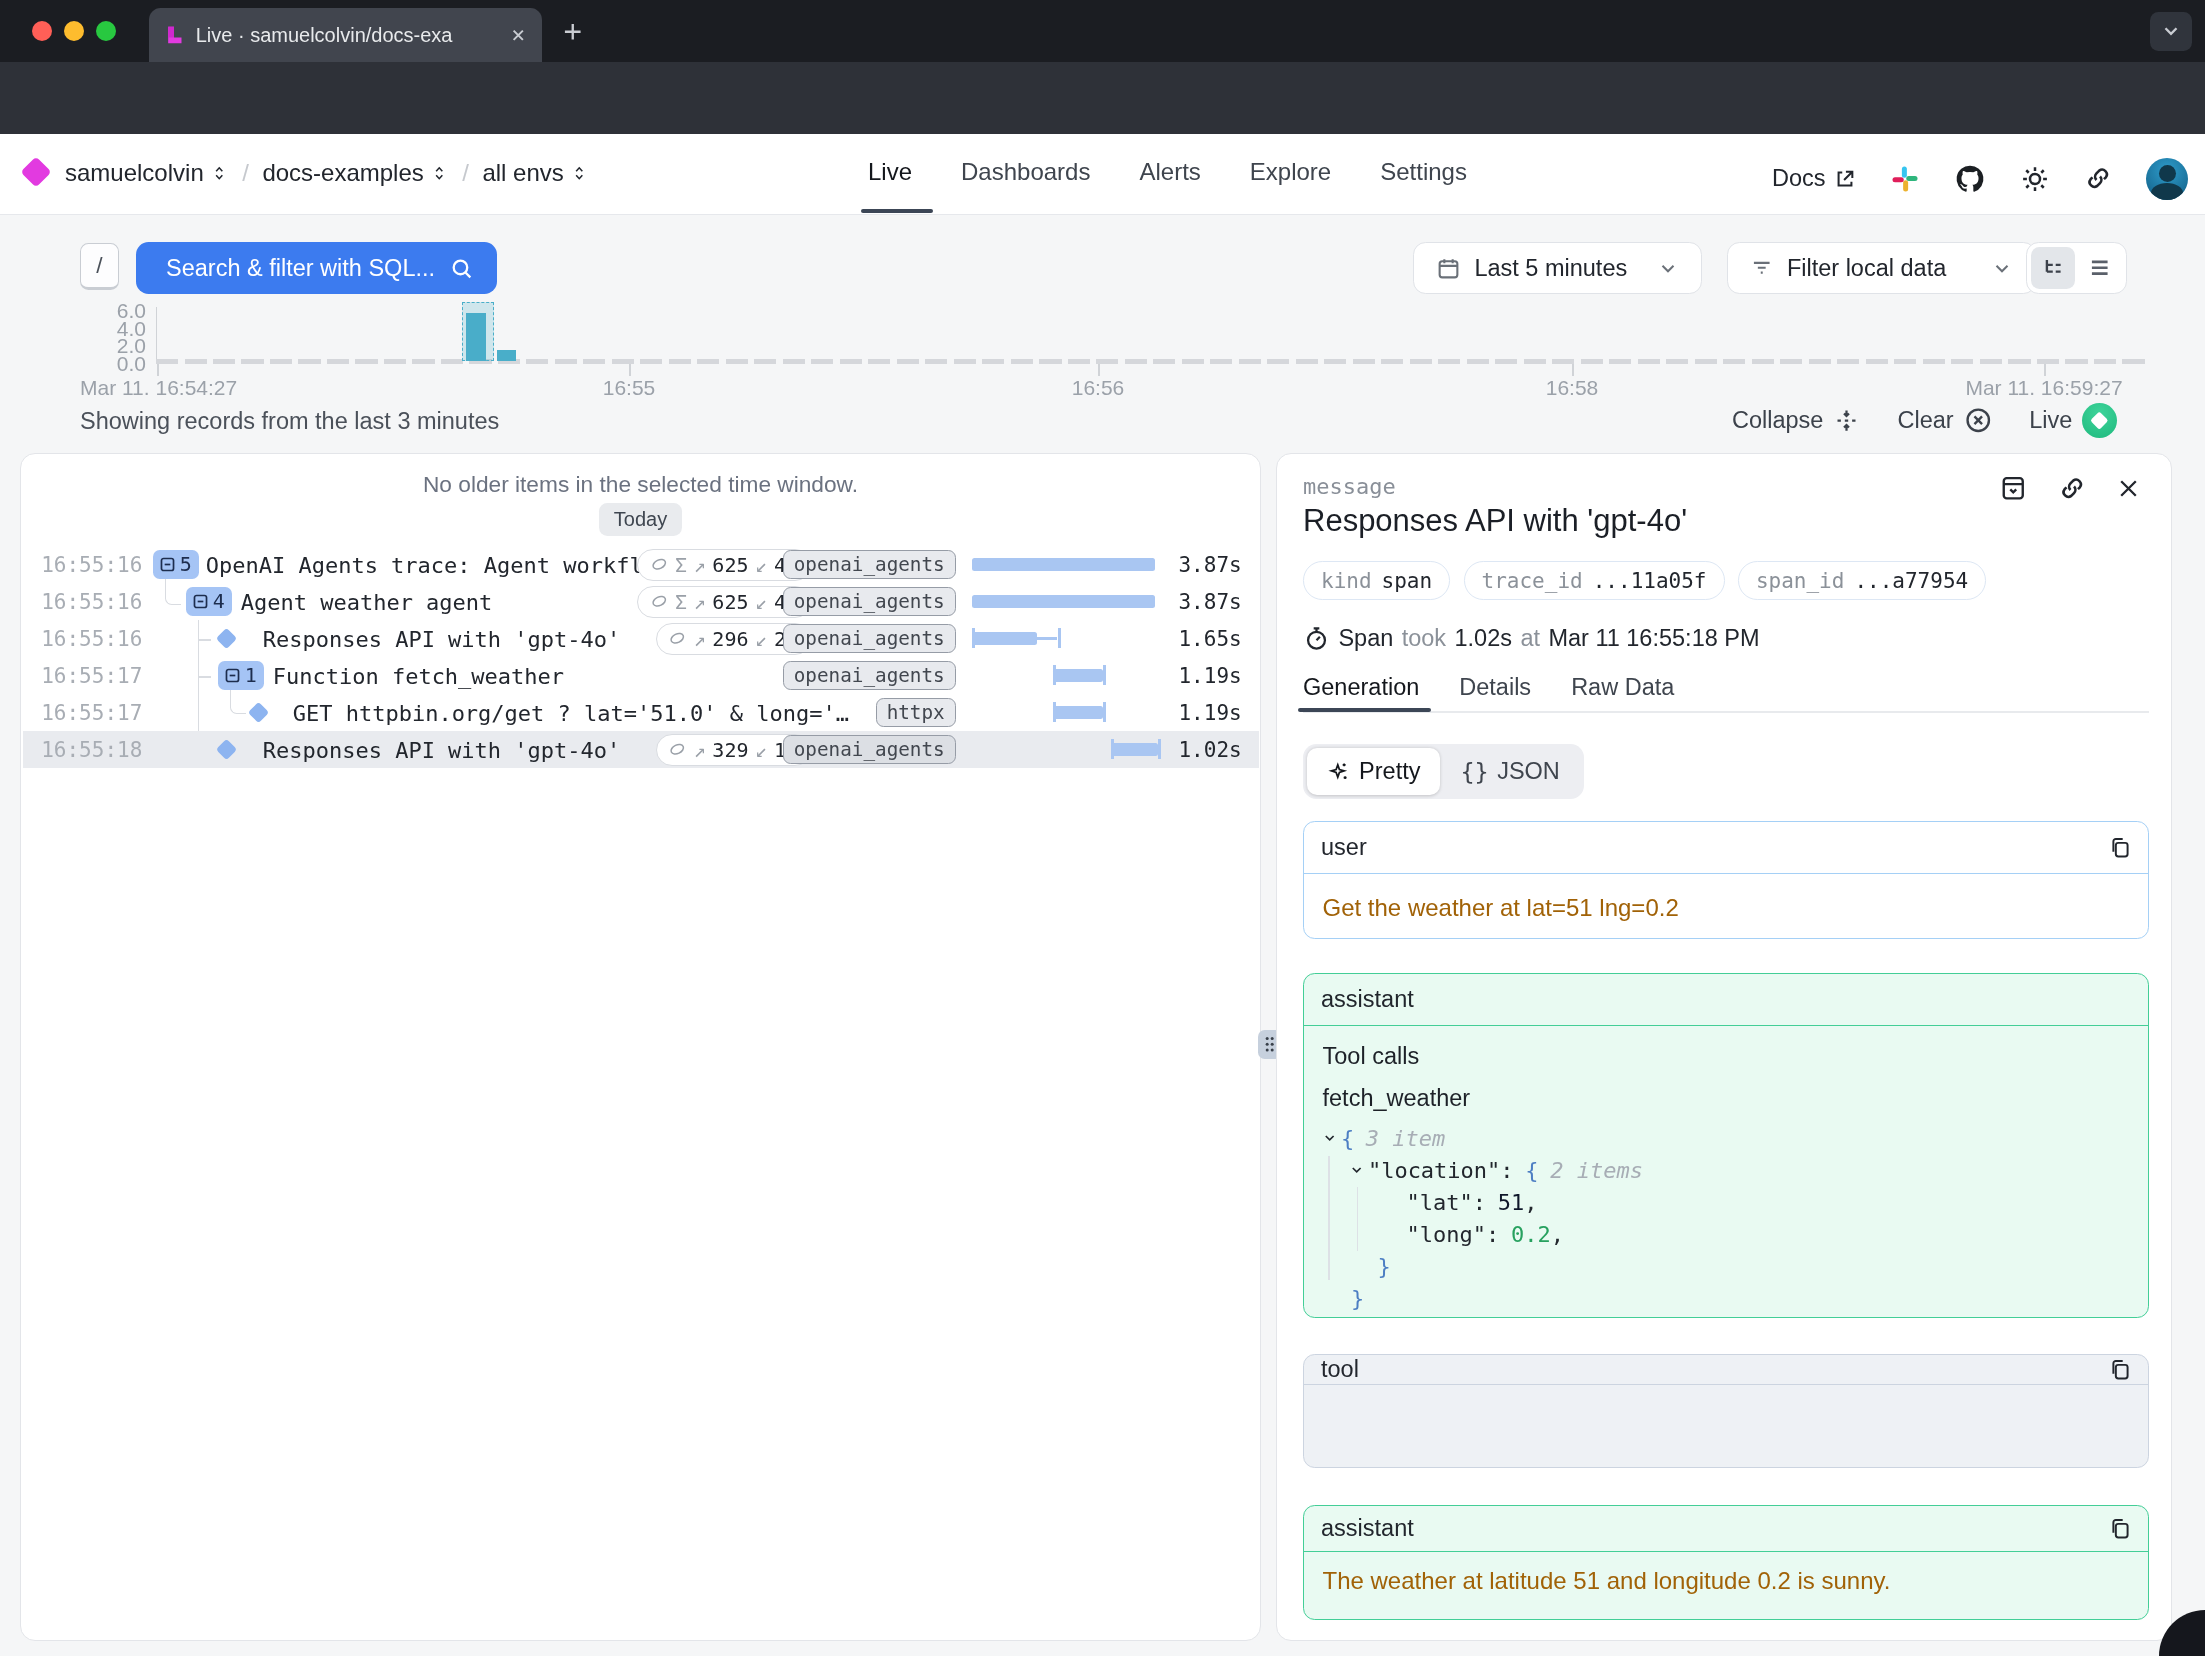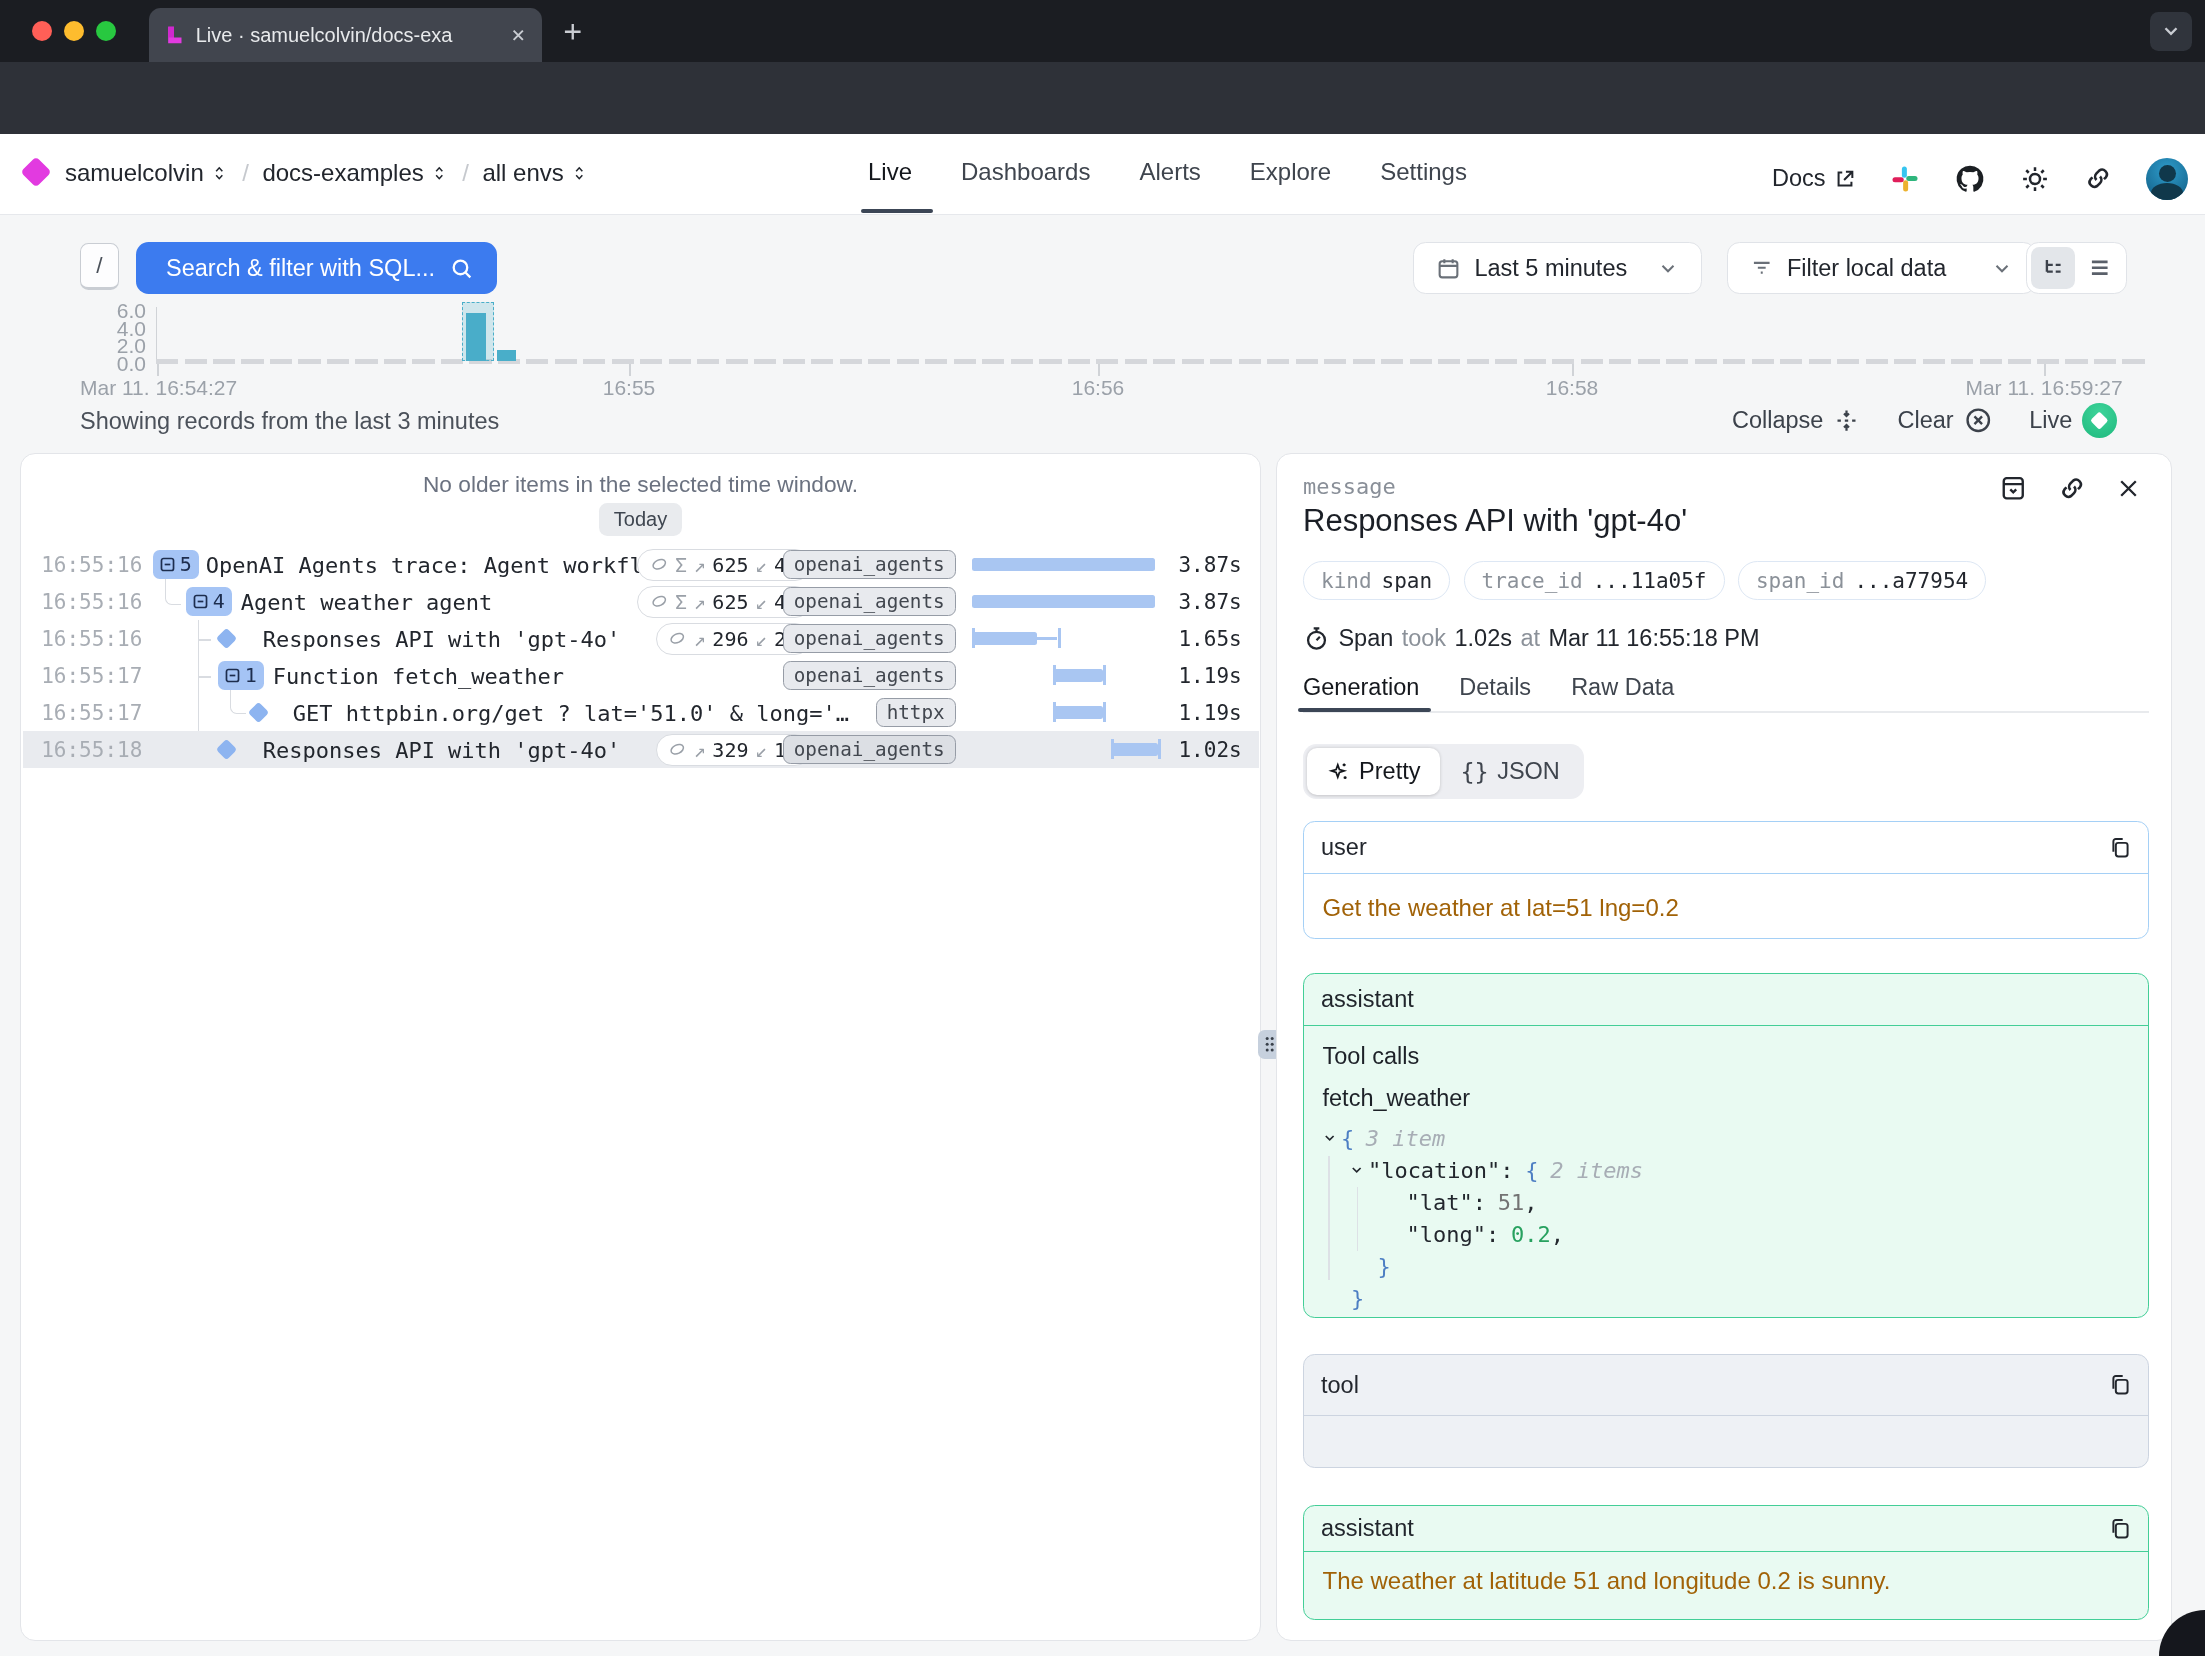--- a/index.html
+++ b/index.html
@@ -87,21 +87,21 @@
   .card-bd{padding:20px 18.5px;font-size:24px;color:#a16207;}
   .card.user{border:1.7px solid #a5d0f6;background:#fff;}
   .card.user .card-hd{border-bottom:1.7px solid #a5d0f6;}
   .card.asst{border:1.7px solid #43ce97;background:#e9faf2;}
   .card.asst .card-hd{border-bottom:1.7px solid #43ce97;}
   .card.tool{border:1.7px solid #ccd4e0;background:#eef1f5;}
   .card.tool .card-hd{border-bottom:1.7px solid #ccd4e0;}
   .jsonline{position:relative;display:flex;align-items:center;height:32px;font-family:"DejaVu Sans Mono",monospace;font-size:22px;color:#22262d;}
   .jbrace{color:#4d7ec3;}
   .jitems{color:#a7adb5;font-style:italic;margin-left:11.7px;}
-  .jint{color:#737373;}
+  .jint{color:#0f172a;}
   .jfloat{color:#27a15f;}
   .jguide{position:absolute;width:1.7px;background:#dde1e6;}
   .chev{color:#22262d;margin-right:5px;display:flex;}
 
   .grip{left:1258px;top:1030px;width:23.5px;height:28.5px;background:#c6d0dd;border-radius:6.7px;display:flex;align-items:center;justify-content:center;}
   .corner{right:-46px;bottom:-46px;width:92px;height:92px;border-radius:50%;background:#15171d;position:absolute;}
 </style>
 </head>
 <body>
 
@@ -642,21 +642,21 @@
             <span class="jbrace">}</span>
           </div>
           <div class="jsonline" style="padding-left:28.5px;">
             <span class="jbrace">}</span>
           </div>
         </div>
       </div>
     </div>
 
     <div class="card tool" style="top:900px;height:114px;">
-      <div class="card-hd" style="height:61px;">
+      <div class="card-hd" style="height:30px;">
         <span>tool</span>
         <svg width="23.5" height="23.5" viewBox="0 0 24 24">
             <rect x="8" y="7" width="12" height="14" rx="2.5" stroke="#22262d" stroke-width="2" fill="none"></rect>
             <path d="M5.5 16V5.5A2.5 2.5 0 0 1 8 3h7" stroke="#22262d" stroke-width="2" fill="none"></path>
           </svg>
       </div>
     </div>
 
     <div class="card asst" style="top:1051px;height:115px;">
       <div class="card-hd" style="height:46px;">

